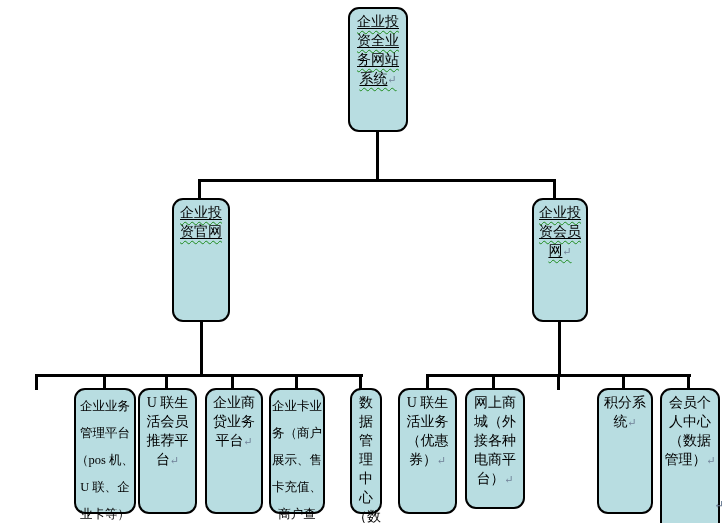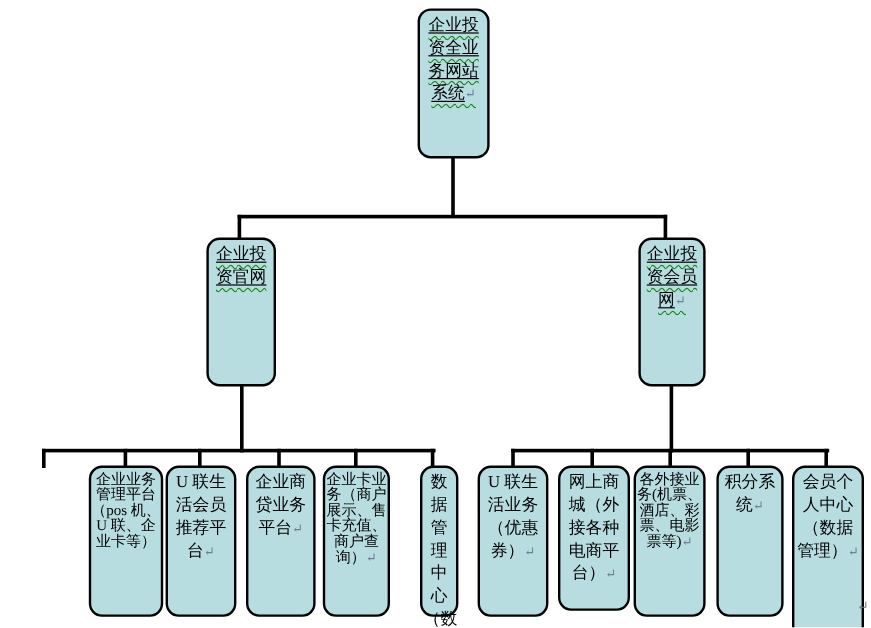--- a/index.html
+++ b/index.html
@@ -17,21 +17,21 @@
     border:2px solid #000000;
     border-radius:11px;
     box-sizing:border-box;
     color:#000;
     text-align:center;
     padding:3px 1px;
     font-size:14px;
     line-height:19px;
   }
   .node .txt{white-space:pre-line;}
-  .node.small{font-size:12.5px;line-height:13px;padding:3px 0;}
+  .node.small{font-size:12.5px;line-height:27px;padding:3px 0;}
   
   .u .txt{
     text-decoration-line:underline;
     text-decoration-style:wavy;
     text-decoration-color:#1d8a1d;
     text-decoration-thickness:1px;
     text-underline-offset:4px;
   }
   .u .zh{
     text-decoration-line:underline;
@@ -127,27 +127,20 @@
 （优惠
 券）</span><span class="mark">↵</span></div>
   </div>
   <div class="node" style="left:465px;top:388px;width:60px;height:121px">
     <div class="txt"><span>网上商
 城（外
 接各种
 电商平
 台）</span><span class="mark">↵</span></div>
   </div>
-  <div class="node small" style="left:528px;top:388px;width:60px;height:126px">
-    <div class="txt"><span>各外接业
-务(机票、
-酒店、彩
-票、电影
-票等)</span><span class="mark">↵</span></div>
-  </div>
   <div class="node" style="left:597px;top:388px;width:56px;height:126px">
     <div class="txt"><span>积分系
 统</span><span class="mark">↵</span></div>
   </div>
   <div class="node" style="left:660px;top:388px;width:60px;height:154px">
     <div class="txt"><span>会员个
 人中心
 （数据
 管理）</span><span class="mark">↵</span></div>
   </div>

